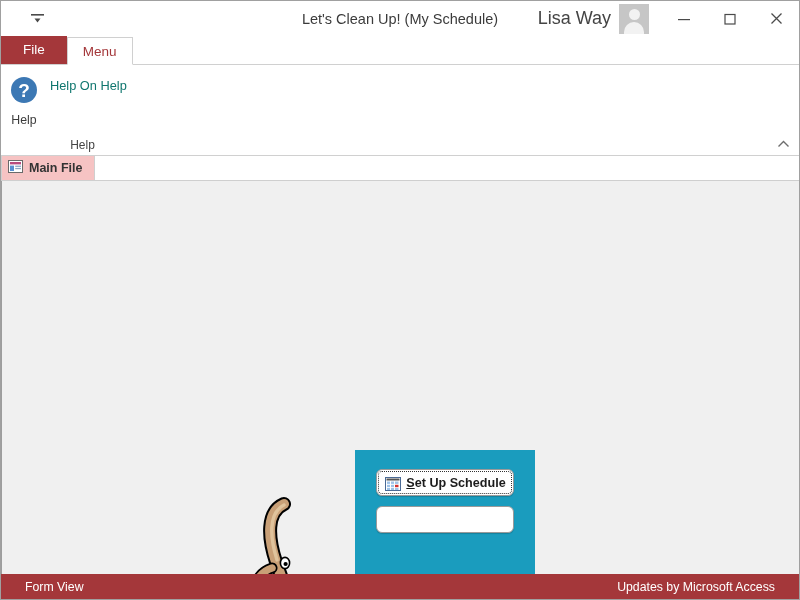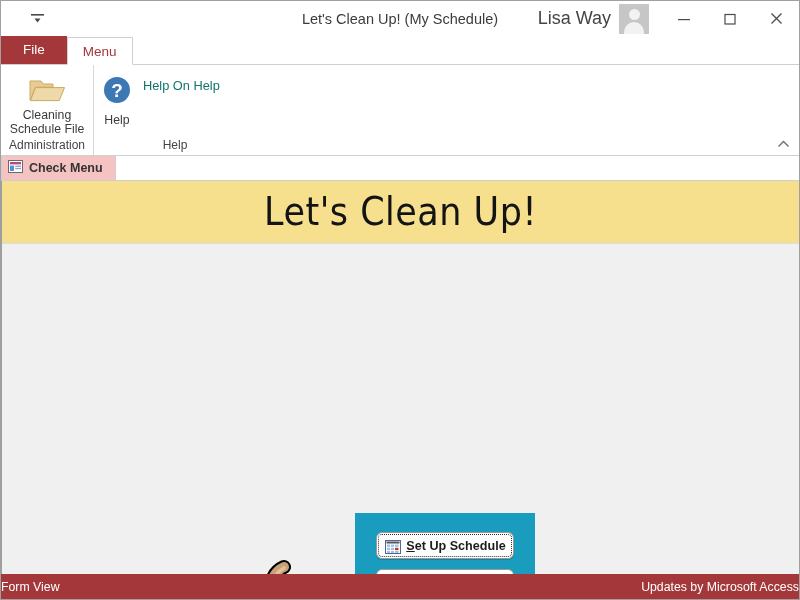--- a/index.html
+++ b/index.html
@@ -340,21 +340,21 @@
 
   
   .statusbar {
     height: 25px;
     flex: 0 0 25px;
     background: #a4373a;
     color: #ffffff;
     display: flex;
     align-items: center;
     justify-content: space-between;
-    padding: 0 0;
+    padding: 0 24px;
     font-size: 12.3px;
     box-sizing: border-box;
   }
 </style>
 </head>
 <body>
 
 <div class="app">
 
   <div class="titlebar">
@@ -389,37 +389,20 @@
     </div>
   </div>
 
   <div class="ribbon-tabs">
     <div class="rtab file">File</div>
     <div class="rtab active">Menu</div>
   </div>
 
   <div class="ribbon">
 
-    <div class="rgroup grp-admin">
-      <div class="gbody">
-        <div class="bigbtn">
-          <div class="bicon">
-            <svg width="40" height="32" viewBox="0 0 40 32">
-              <path d="M3 7 h11 l2.4 3 h9.6 v3.2 H8.5 L3.4 26 H3 Z" fill="#e8cb96" stroke="#c9a961" stroke-width="1"></path>
-              <path d="M8.6 13.6 H37.5 L32.2 26.6 H3.4 Z" fill="#f0d9a8" stroke="#c9a961" stroke-width="1"></path>
-            </svg>
-          </div>
-          <div class="blabel">
-            <span>Cleaning</span><br>
-            <span>Schedule File</span>
-          </div>
-        </div>
-      </div>
-      <div class="glabel">Administration</div>
-    </div>
 
     <div class="rgroup grp-help">
       <div class="gbody">
         <div class="help-row">
           <div class="help-big">
             <div>
               <svg width="30" height="30" viewBox="0 0 30 30">
                 <circle cx="15" cy="15" r="13" fill="#3c78b4"></circle>
                 <text x="15" y="21.5" text-anchor="middle" font-family="Liberation Sans, sans-serif" font-size="19" font-weight="bold" fill="#ffffff">?</text>
               </svg>
@@ -445,29 +428,26 @@
     <div class="doctab">
       <span>
         <svg width="15" height="13" viewBox="0 0 15 13">
           <rect x="0.5" y="0.5" width="14" height="12" fill="#ffffff" stroke="#6a6a6a"></rect>
           <rect x="2" y="2" width="11" height="2.4" fill="#b84a7d"></rect>
           <rect x="2" y="5.6" width="4" height="5.4" fill="#5a8fd0"></rect>
           <rect x="7.2" y="5.6" width="5.8" height="1.3" fill="#8aa5c4"></rect>
           <rect x="7.2" y="7.9" width="5.8" height="1.3" fill="#8aa5c4"></rect>
         </svg>
       </span>
-      <span>Check Menu</span>
+      <span>Main File</span>
     </div>
   </div>
 
   <div class="formwrap">
 
-    <div class="banner">
-      <div class="banner-title">Let's Clean Up!</div>
-    </div>
 
     <div class="formbody">
 
       <div class="broom">
         <svg width="150" height="215" viewBox="0 0 150 215">
 
           <path d="M86 18 C 68 26, 70 52, 78 76 C 85 96, 90 104, 84 116
                    C 80 123, 72 123, 66 118" fill="none" stroke="#000000" stroke-width="14" stroke-linecap="round"></path>
           <path d="M86 18 C 68 26, 70 52, 78 76 C 85 96, 90 104, 84 116
                    C 80 123, 72 123, 66 118" fill="none" stroke="#c9a077" stroke-width="10" stroke-linecap="round"></path>

